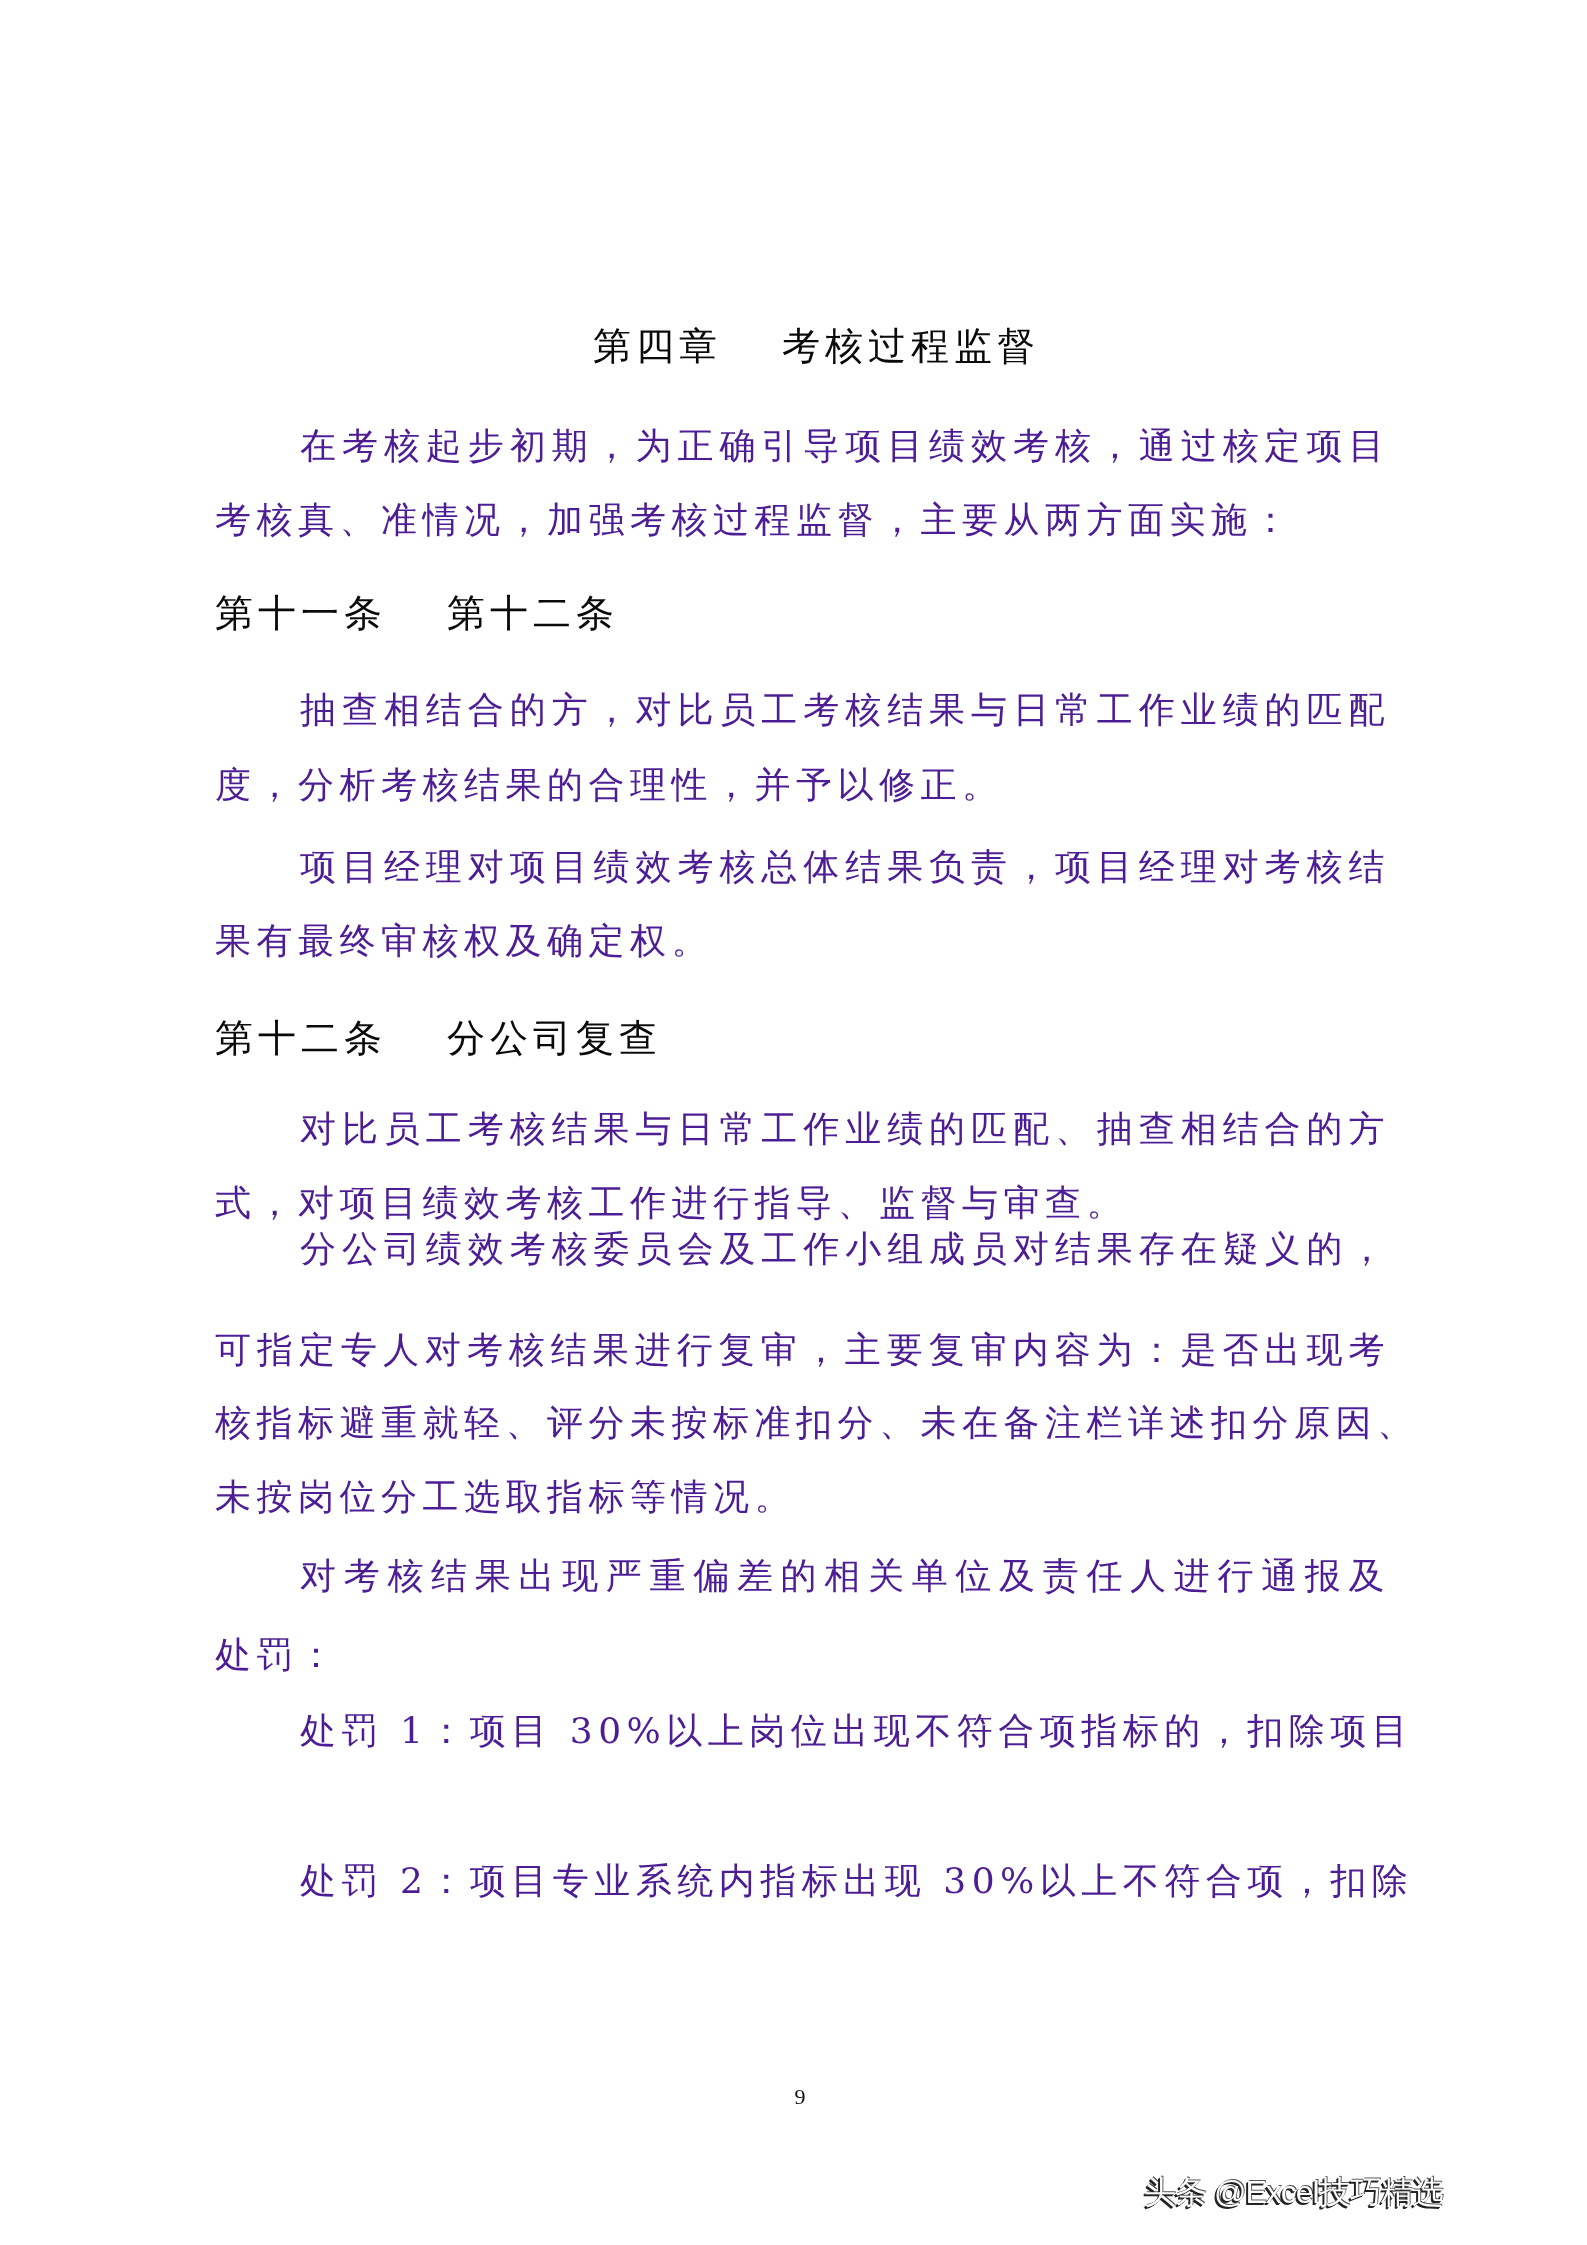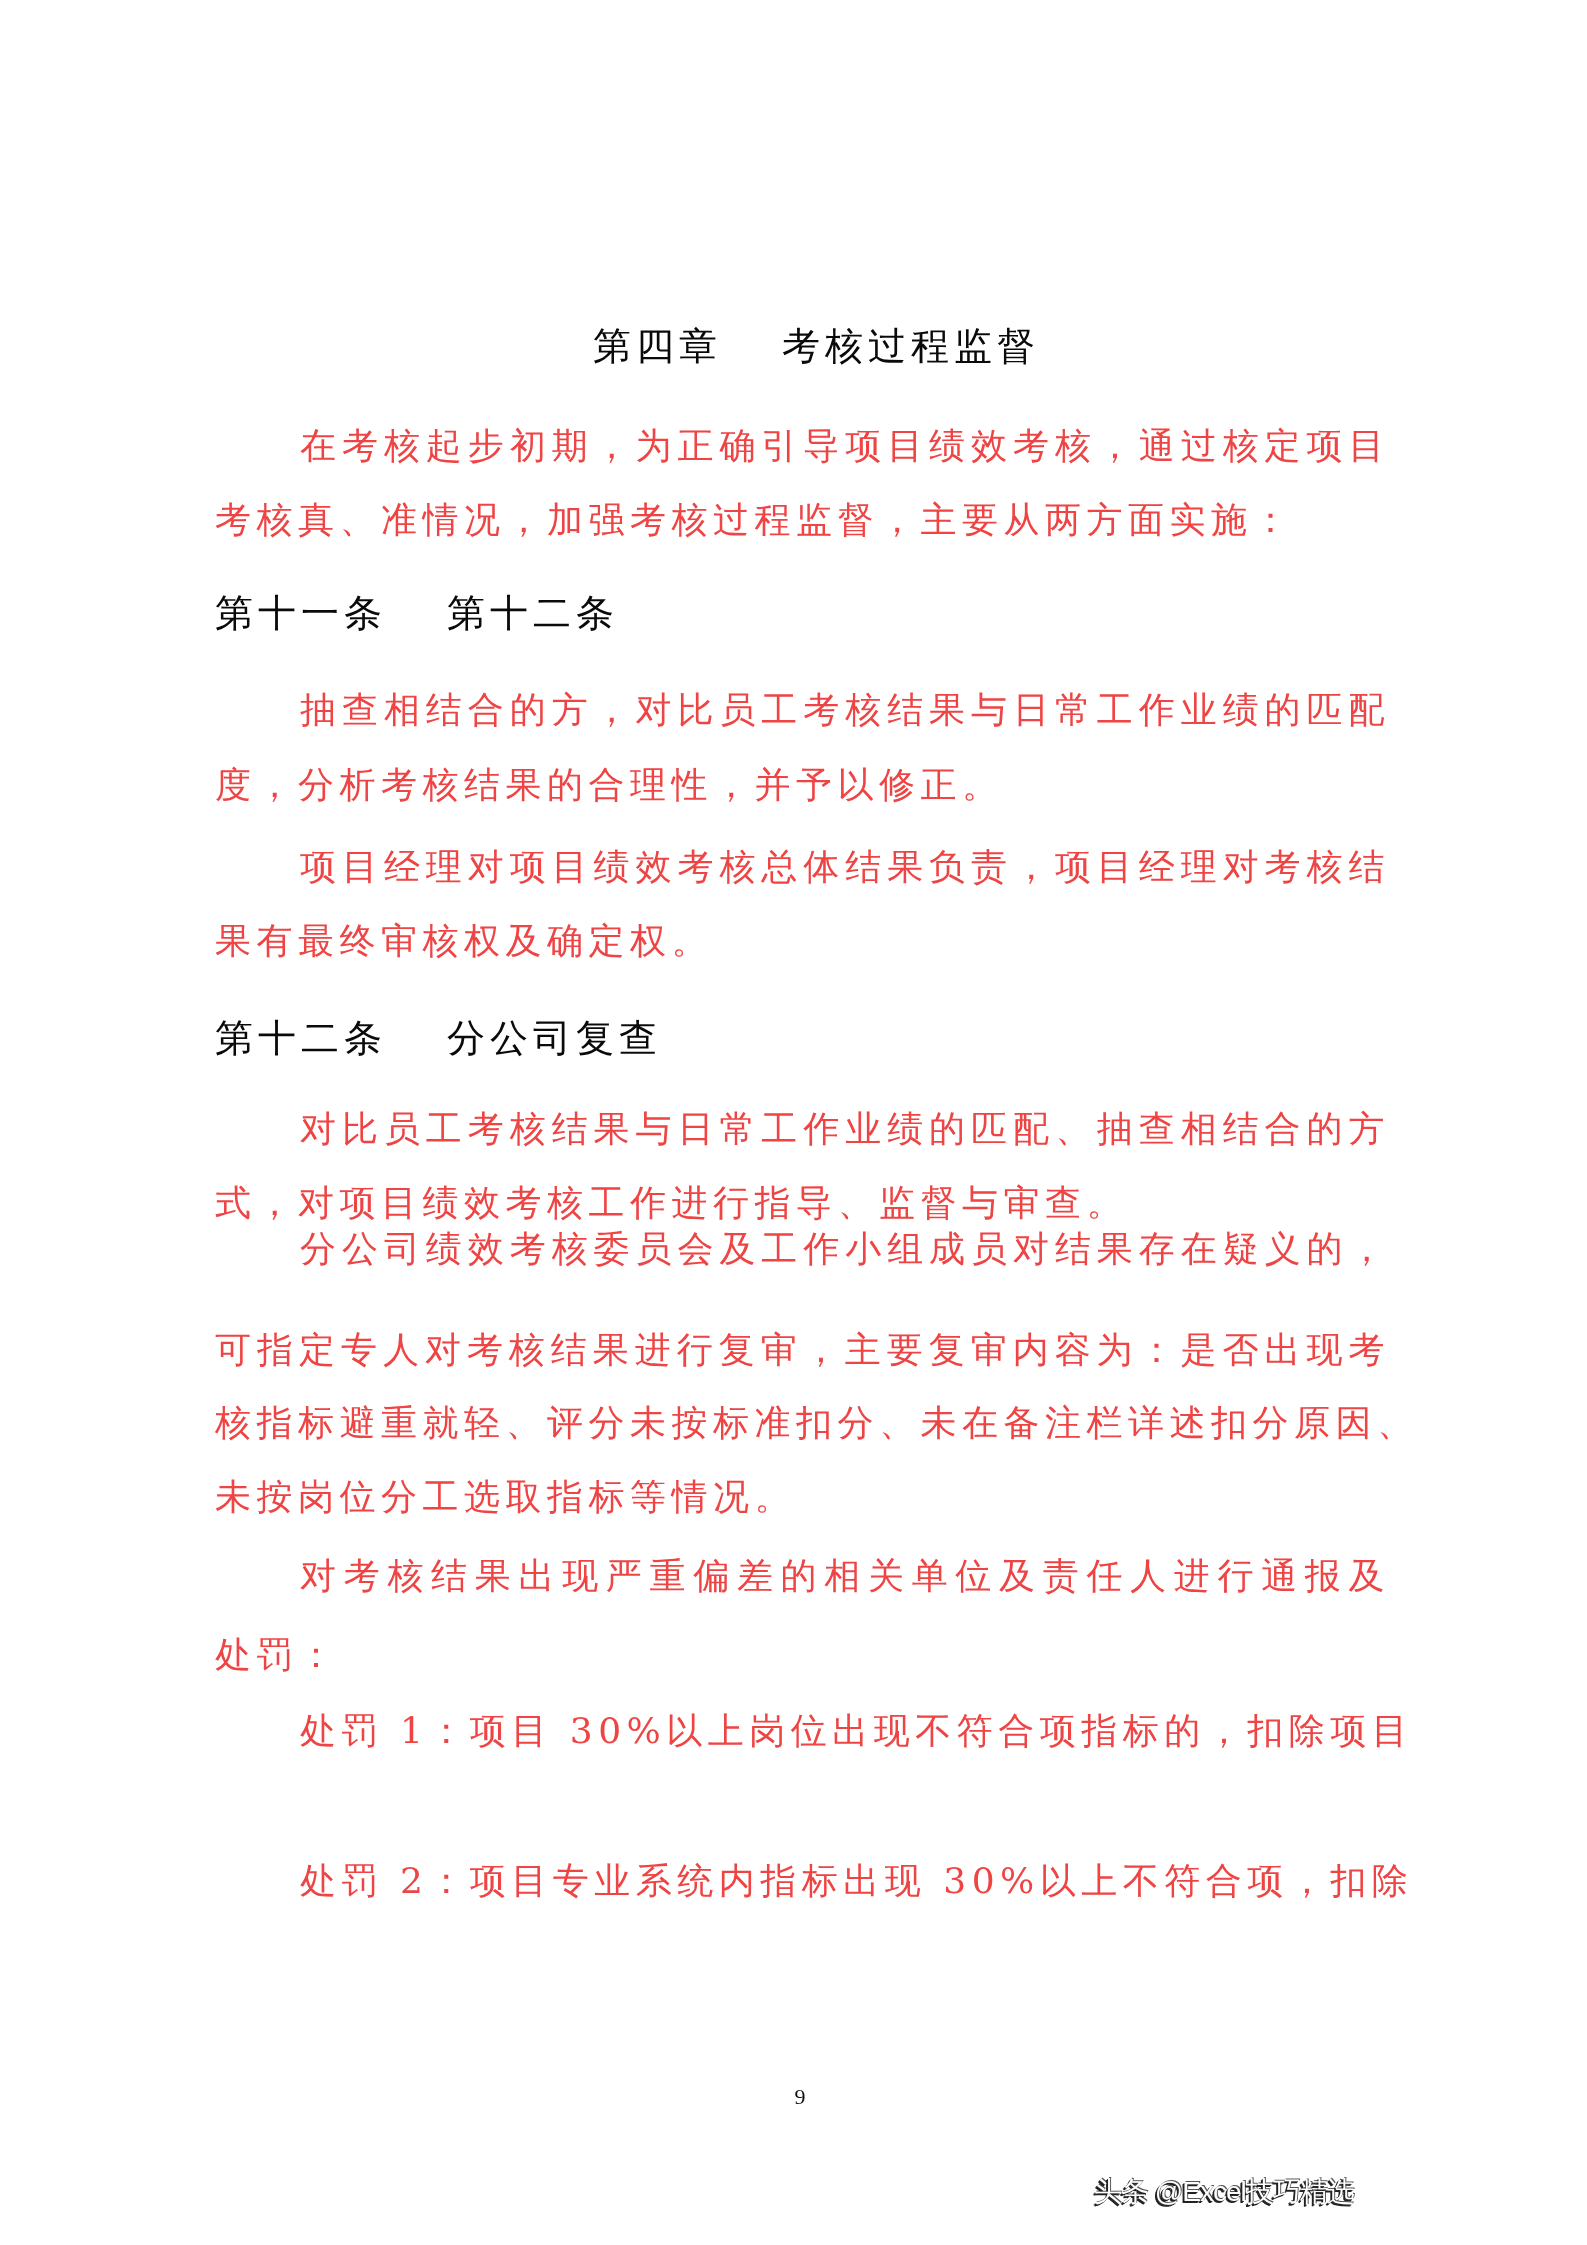--- a/index.html
+++ b/index.html
@@ -1,30 +1,30 @@
 <!DOCTYPE html>
 <html><head>
 <meta charset="utf-8">
 <style>
   html, body { margin: 0; padding: 0; background: #ffffff; }
   body { width: 1587px; height: 2245px; position: relative; overflow: hidden;
          font-family: "DejaVu Serif", "Liberation Serif", serif; color: #111111; }
   .page { position: absolute; left: 0; top: 0; width: 1587px; height: 2245px; background: #ffffff; }
   .line { position: absolute; left: 215px; width: 1175px; height: 50px; line-height: 50px;
-          font-size: 36px; white-space: nowrap; color: #ef4444; letter-spacing: 5.5px; }
+          font-size: 36px; white-space: nowrap; color: #4c1d95; letter-spacing: 5.5px; }
   .line.full { text-align: justify; text-align-last: justify; }
   .line.indent { left: 300px; width: 1090px; }
   .chapter-title { position: absolute; left: 593px; top: 320px; width: 420px; height: 52px; line-height: 52px;
           font-size: 38px; letter-spacing: 5px; white-space: pre; color: #0a0a0a; }
   .article-heading { position: absolute; left: 215px; width: 600px; height: 52px; line-height: 52px;
           font-size: 38px; letter-spacing: 5px; white-space: pre; color: #0a0a0a; }
   .page-number { position: absolute; left: 790px; top: 2084px; width: 20px; text-align: center;
           font-family: "Liberation Serif", serif; font-size: 22px; color: #111; }
-  .watermark { position: absolute; left: 1094px; top: 2168px; width: 420px; height: 48px; line-height: 48px;
-          font-family: "Liberation Sans", "DejaVu Sans", sans-serif; font-size: 28px; color: #ffffff;
+  .watermark { position: absolute; left: 1144px; top: 2168px; width: 420px; height: 48px; line-height: 48px;
+          font-family: "Liberation Sans", "DejaVu Sans", sans-serif; font-size: 32px; color: #ffffff;
           text-shadow: -2px 2px 0 #222, -1px 1px 0 #333, 1px -1px 0 #555; letter-spacing: -1px; white-space: nowrap; }
 </style>
 </head>
 <body>
 
 <div class="page">
 
   <div class="chapter-title">第四章　 考核过程监督</div>
 
   <div class="line full indent" style="top:421px">在考核起步初期，为正确引导项目绩效考核，通过核定项目</div>

